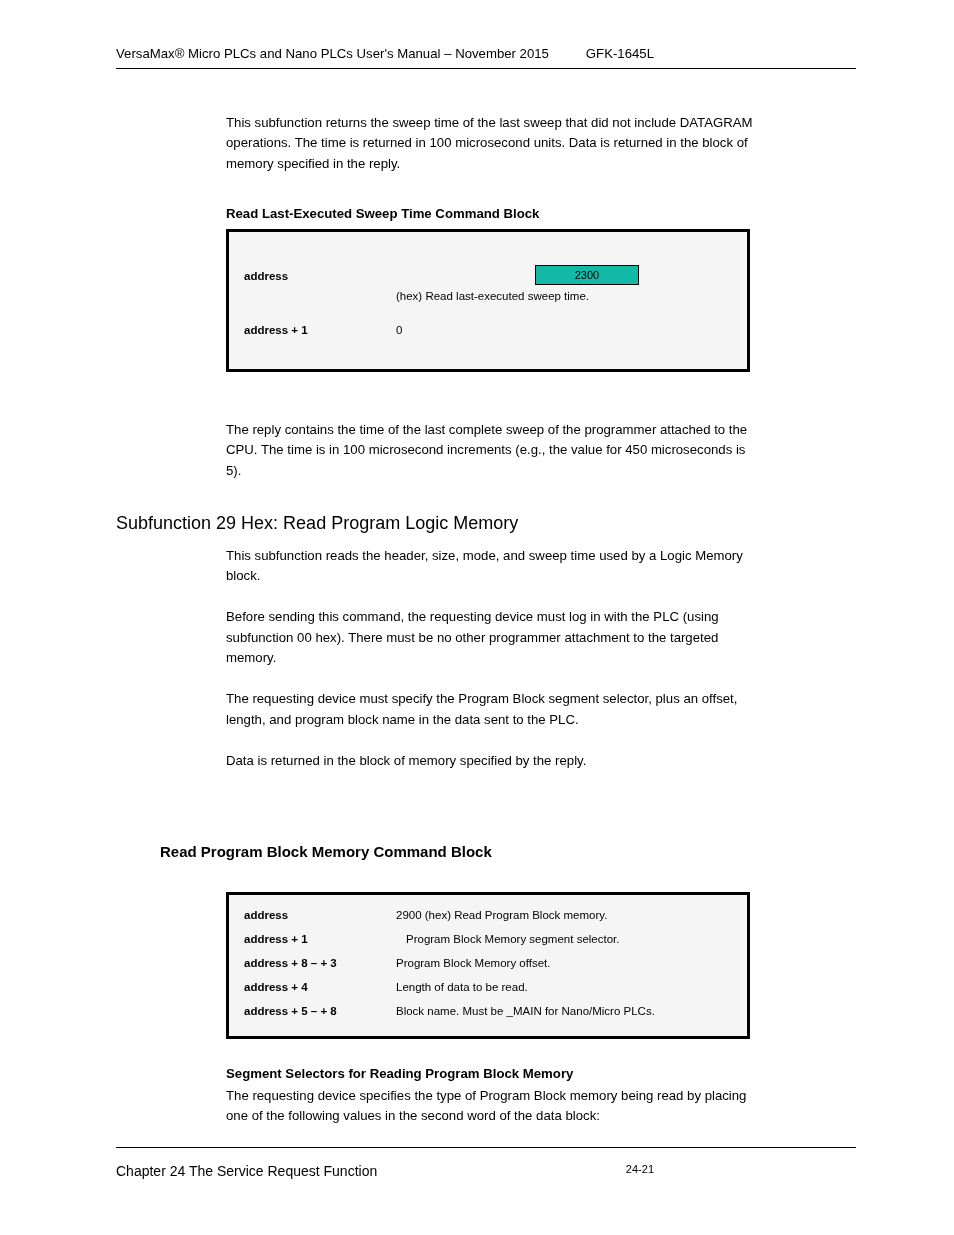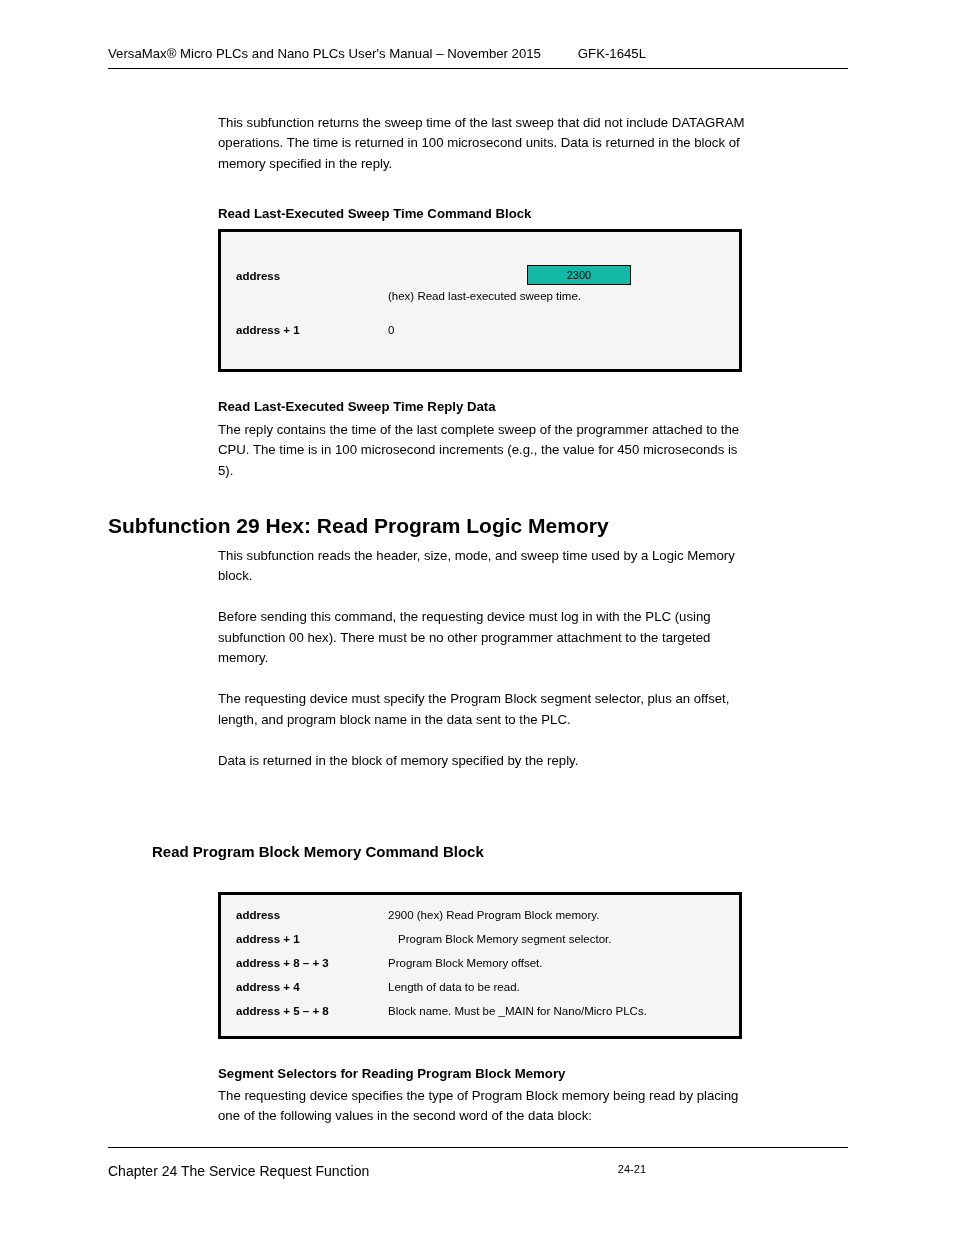--- a/index.html
+++ b/index.html
@@ -1,21 +1,21 @@
 <!DOCTYPE html>
 <html><head>
 <meta charset="utf-8">
 <style>
   * { box-sizing: border-box; margin: 0; padding: 0; }
   html, body { width: 954px; height: 1235px; background: #fff; font-family: Arial, Helvetica, sans-serif; color: #000; }
-  .page { position: relative; width: 754px; height: 1235px; }
+  .page { position: relative; width: 754px; height: 1235px; margin-left: 8px; }
   .hr-top { position: absolute; left: 108px; top: 68px; width: 740px; height: 0; border-top: 1px solid #000; }
   .hr-bottom { position: absolute; left: 108px; top: 1147px; width: 740px; height: 0; border-top: 1px solid #000; }
   .para { position: absolute; font-size: 13.2px; line-height: 1.55; }
-  .h1 { position: absolute; font-size: 21px; font-weight: bold; line-height: 1.3; }
+  .h1 { position: absolute; font-size: 18px; font-weight: normal; line-height: 1.3; }
   .h2 { position: absolute; font-size: 15px; font-weight: bold; line-height: 1.3; }
   .bold { font-weight: bold; }
   .box1 { position: absolute; left: 218px; top: 229px; width: 524px; height: 143px; border: 3px solid #000; background: #f5f5f5; }
   .box1 .label { position: absolute; left: 15px; font-weight: bold; font-size: 11.5px; }
   .box1 .input-box { position: absolute; border: 1.5px solid #000; background: #14b8a6; text-align: center; font-size: 11px; padding: 3px 0; }
   .box1 .small { position: absolute; font-size: 11.5px; }
   .box2 { position: absolute; left: 218px; top: 892px; width: 524px; height: 147px; border: 3px solid #000; background: #f5f5f5; }
   .box2 .label { position: absolute; left: 15px; font-weight: bold; font-size: 11.5px; }
   .box2 .small { position: absolute; font-size: 11.5px; }
   .footer-left { position: absolute; left: 108px; top: 1163px; font-size: 14px; }
@@ -35,21 +35,20 @@
   <div class="para bold" style="left:218px; top:204px;">Read Last-Executed Sweep Time Command Block</div>
 
   <div class="box1">
     <div class="label" style="top:38px;">address</div>
     <div class="input-box" style="left:306px; top:33px; width:104px;">2300</div>
     <div class="small" style="left:167px; top:58px;">(hex) Read last-executed sweep time.</div>
     <div class="label" style="top:92px;">address + 1</div>
     <div class="small" style="left:167px; top:92px;">0</div>
   </div>
 
-  <div class="para bold" style="left:218px; top:397px;">Read Last-Executed Sweep Time Reply Data</div>
   <div class="para" style="left:218px; top:420px; width:530px;">The reply contains the time of the last complete sweep of the programmer attached to the CPU. The time is in 100 microsecond increments (e.g., the value for 450 microseconds is 5).</div>
 
   <div class="h1" style="left:108px; top:512px;">Subfunction 29 Hex: Read Program Logic Memory</div>
   <div class="para" style="left:218px; top:546px; width:530px; white-space:pre-line;">This subfunction reads the header, size, mode, and sweep time used by a Logic Memory block.
 
 Before sending this command, the requesting device must log in with the PLC (using subfunction 00 hex). There must be no other programmer attachment to the targeted memory.
 
 The requesting device must specify the Program Block segment selector, plus an offset, length, and program block name in the data sent to the PLC.
 
 Data is returned in the block of memory specified by the reply.</div>

